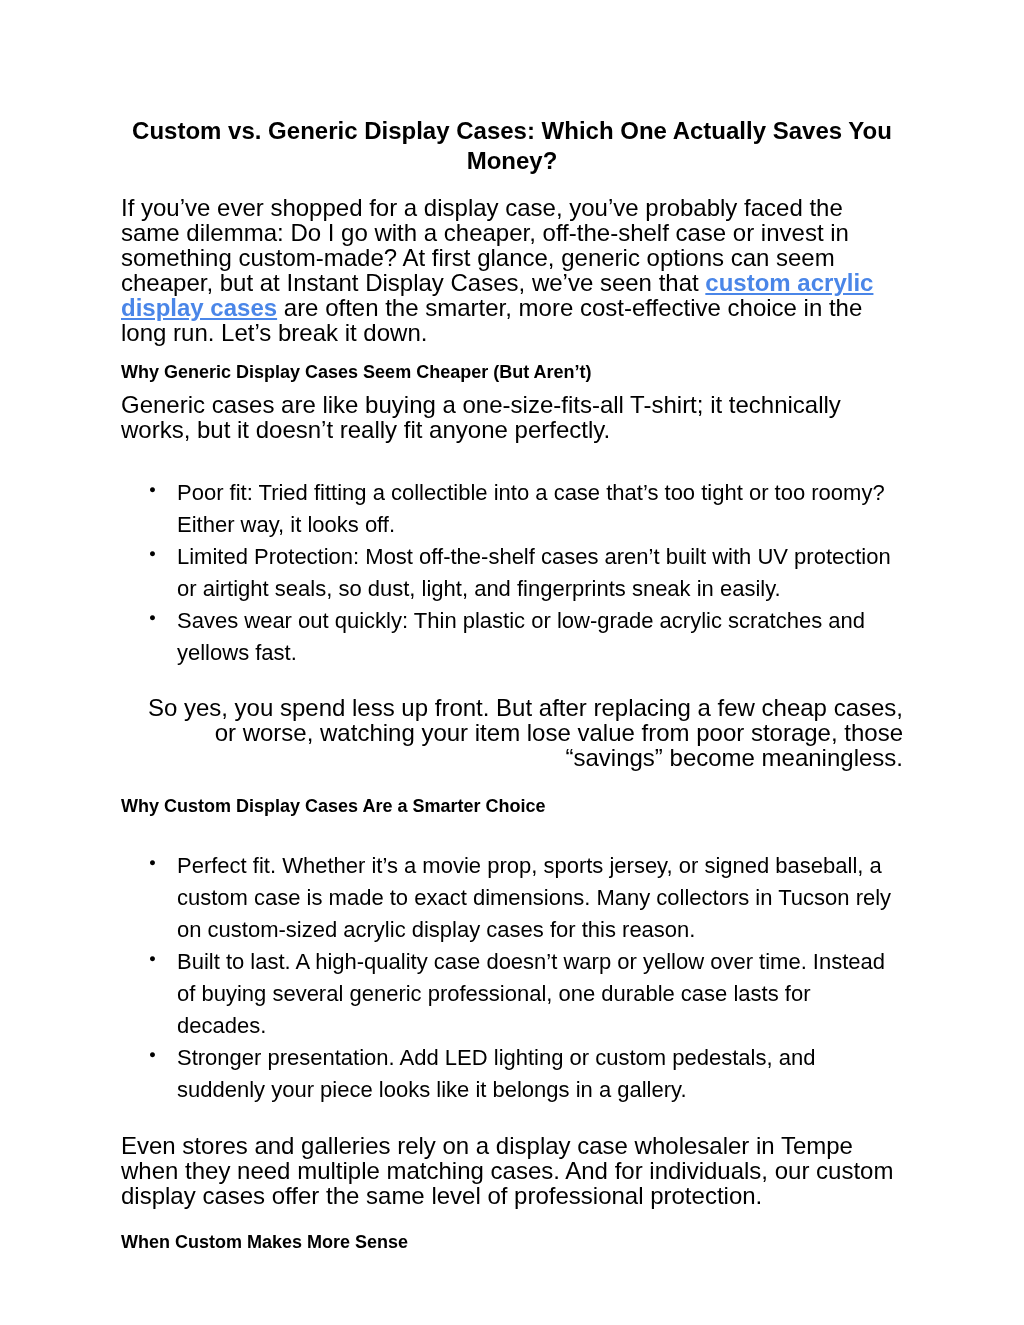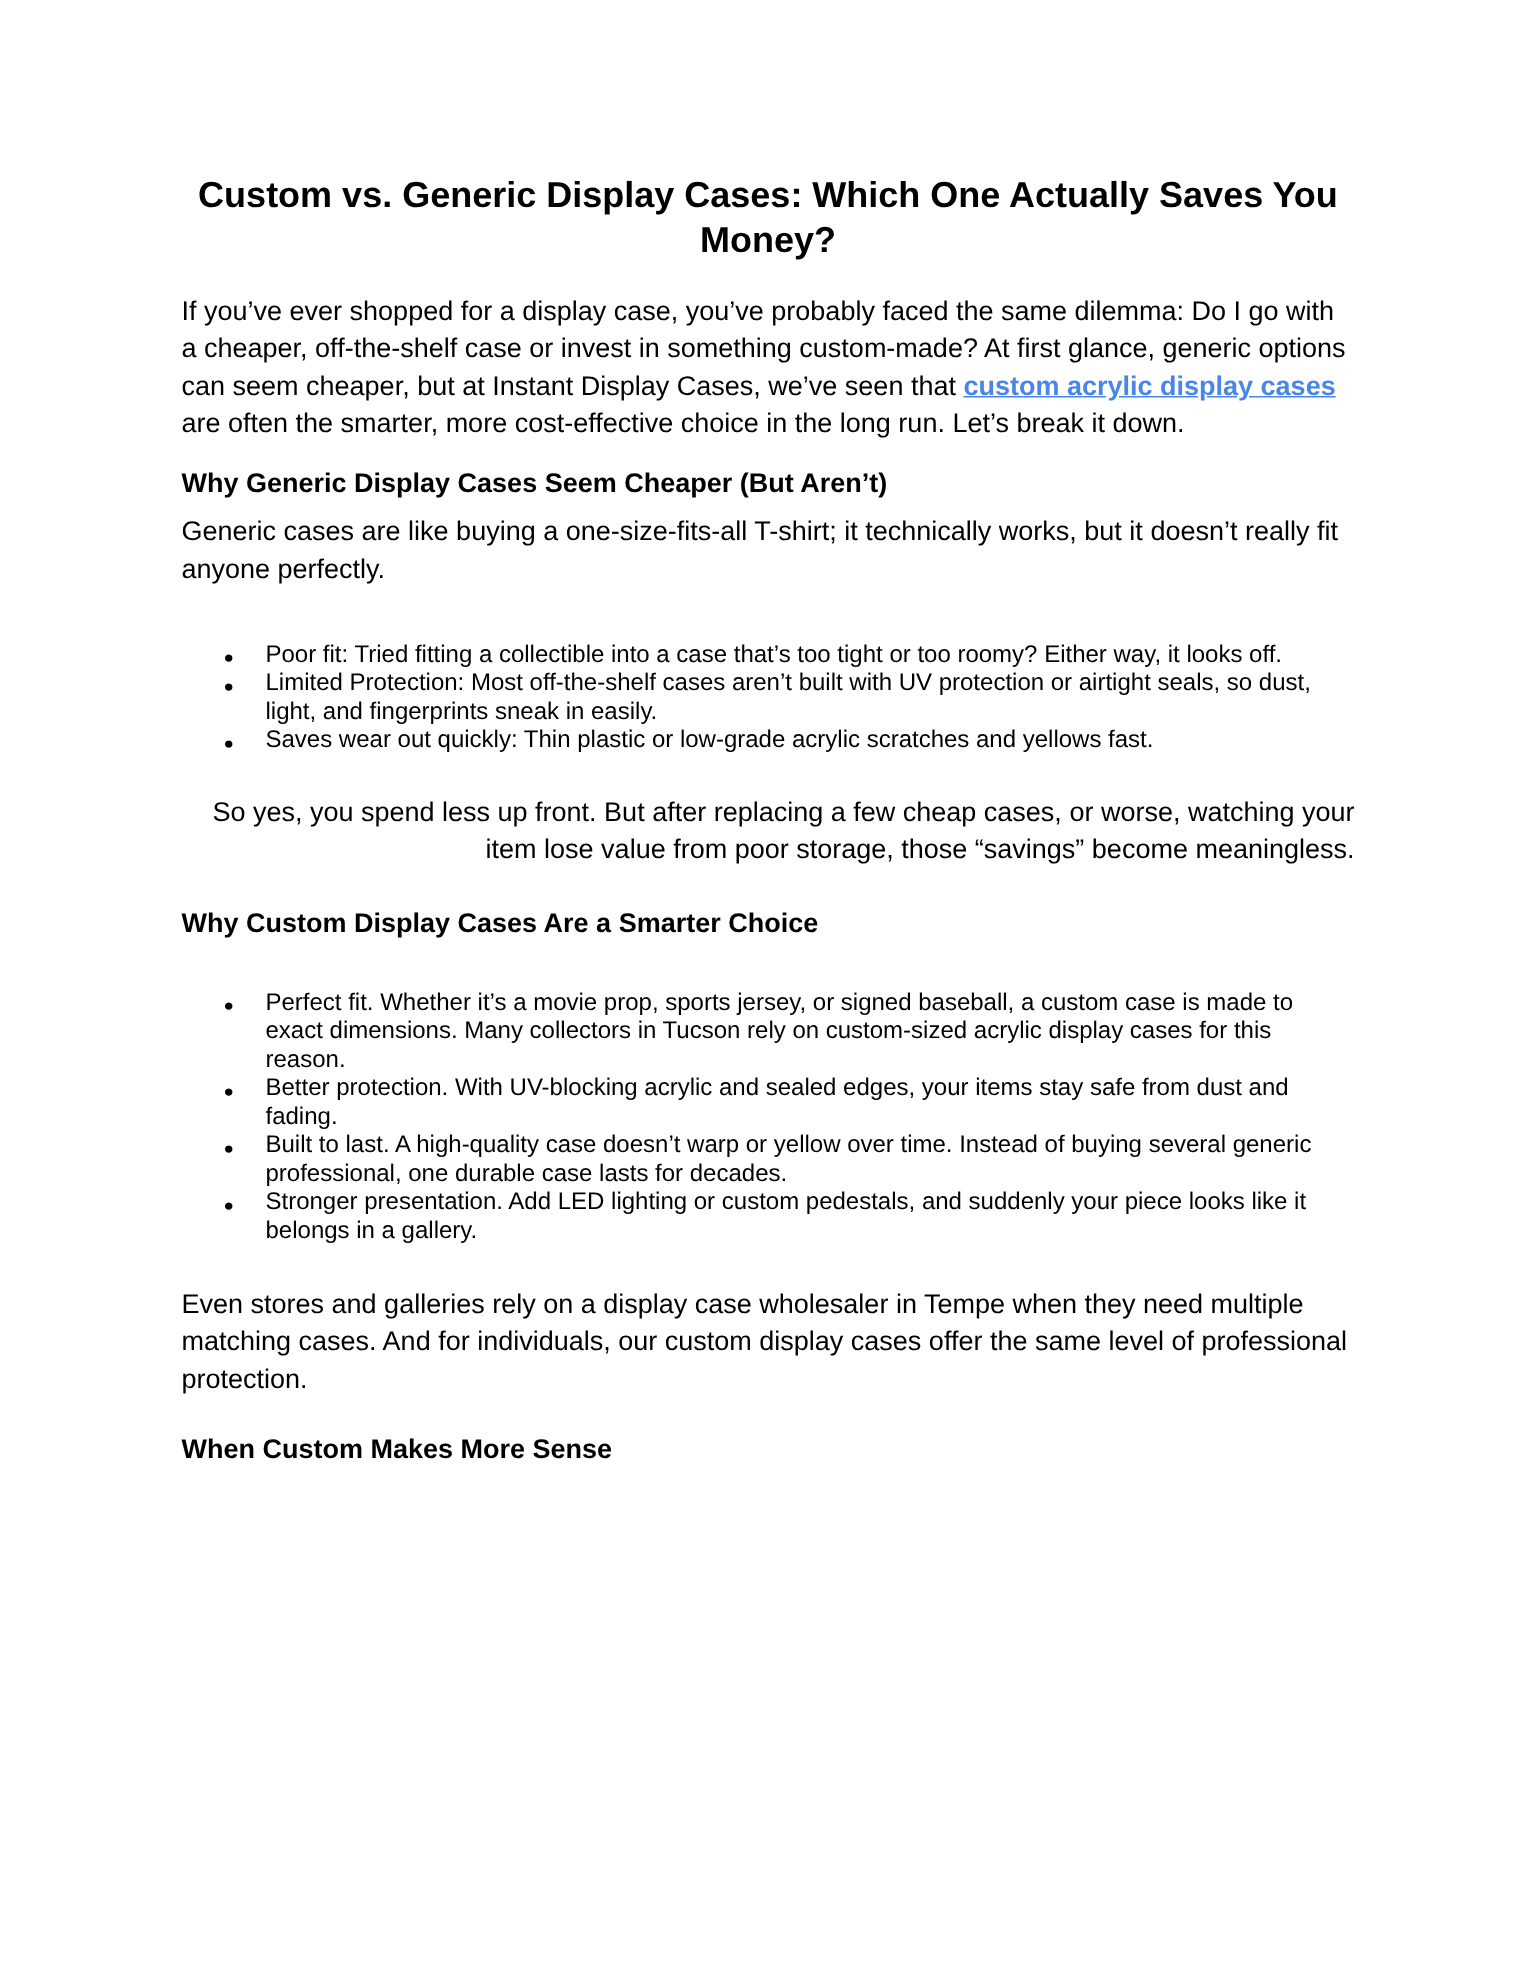--- a/index.html
+++ b/index.html
@@ -21,21 +21,21 @@
     box-sizing: border-box;
   }
   .title {
     font-size: 24px;
     line-height: 30px;
     font-weight: 700;
     text-align: center;
     margin: 0 0 19px 0;
   }
   .para {
-    font-size: 18px;
+    font-size: 24px;
     line-height: 25px;
     margin: 0 0 15px 0;
   }
   .heading {
     font-size: 18px;
     line-height: 25px;
     font-weight: 700;
     margin: 0 0 7px 0;
   }
   .mb0  { margin-bottom: 0; }
@@ -45,22 +45,22 @@
     list-style: none;
     margin: 35px 0 26px 0;
     padding: 0;
   }
   ul.bullets.list2 {
     margin: 31px 0 27px 0;
   }
   ul.bullets li {
     position: relative;
     padding-left: 56px;
-    font-size: 16px;
-    line-height: 19px;
+    font-size: 22px;
+    line-height: 32px;
   }
   ul.bullets li::before {
     content: "\25CF";
     position: absolute;
     left: 28px;
     top: 0;
     font-size: 11.5px;
     line-height: 25px;
   }
   a.doc-link {
@@ -89,21 +89,20 @@
       <li>Saves wear out quickly: Thin plastic or low-grade acrylic scratches and yellows fast.</li>
     </ul>
 
     <p class="para mb24">So yes, you spend less up front. But after replacing a few cheap cases, or worse, watching your item lose value from poor storage, those “savings” become meaningless.</p>
 
     <h2 class="heading">Why Custom Display Cases Are a Smarter Choice</h2>
 
 
     <ul class="bullets list2">
       <li>Perfect fit. Whether it’s a movie prop, sports jersey, or signed baseball, a custom case is made to exact dimensions. Many collectors in Tucson rely on custom-sized acrylic display cases for this reason.</li>
-      <li>Better protection. With UV-blocking acrylic and sealed edges, your items stay safe from dust and fading.</li>
       <li>Built to last. A high-quality case doesn’t warp or yellow over time. Instead of buying several generic professional, one durable case lasts for decades.</li>
       <li>Stronger presentation. Add LED lighting or custom pedestals, and suddenly your piece looks like it belongs in a gallery.</li>
     </ul>
 
     <p class="para mb22">Even stores and galleries rely on a display case wholesaler in Tempe when they need multiple matching cases. And for individuals, our custom display cases offer the same level of professional protection.</p>
 
     <h2 class="heading">When Custom Makes More Sense</h2>
 
   </div>
 </div>

